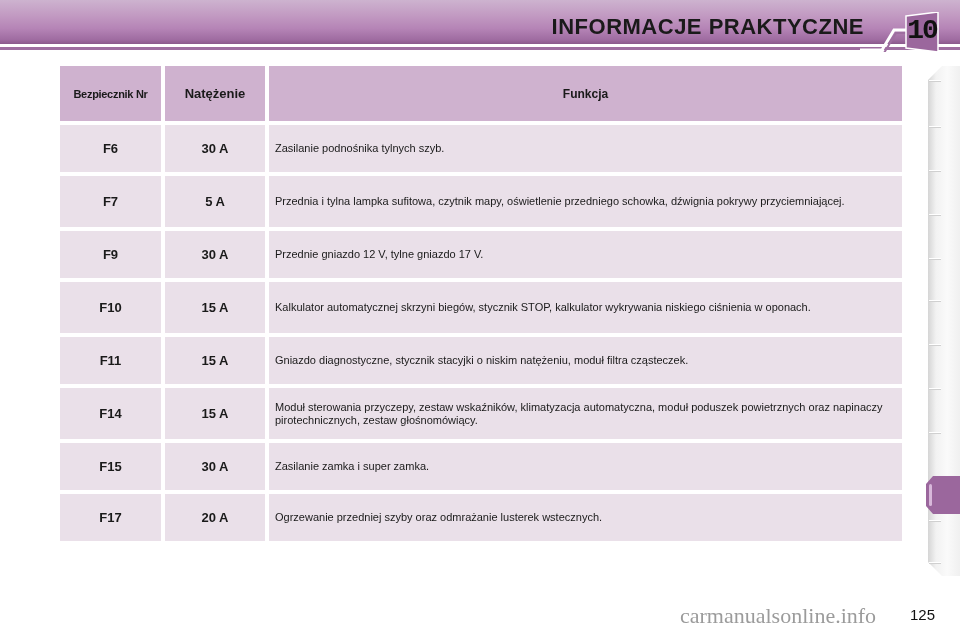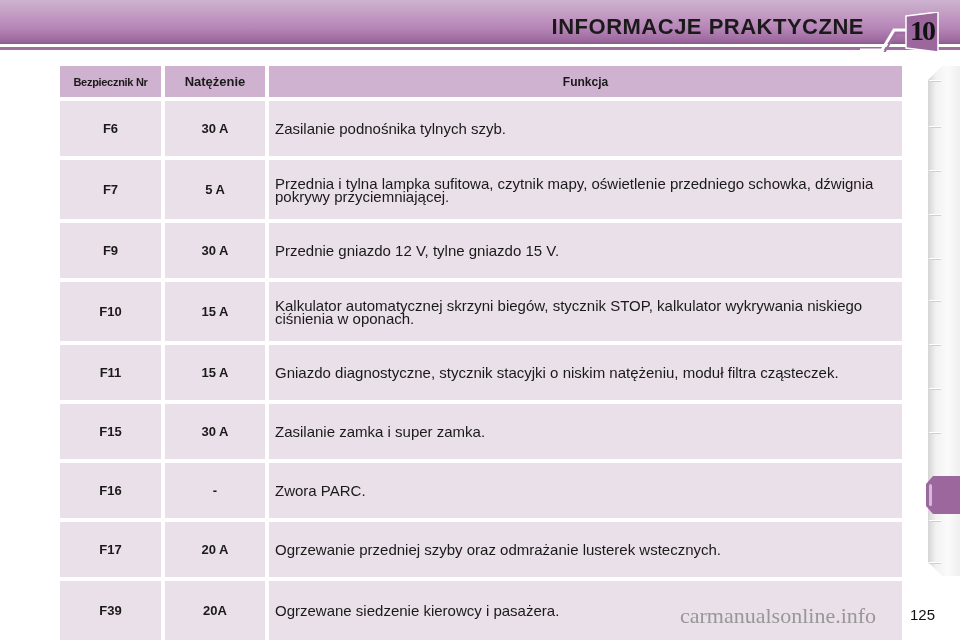--- a/index.html
+++ b/index.html
@@ -23,42 +23,42 @@
       font-family: "Liberation Sans", sans-serif; font-weight: bold; font-size: 22px;
       color: #1a1a1a; letter-spacing: 0.5px;
     }
     .chapter-badge {
       position: absolute; left: 905px; top: 12px; width: 34px; height: 40px;
     }
     .chapter-badge svg { position: absolute; left: 0; top: 0; }
     .chapter-num {
       position: absolute; left: 0; top: 3px; width: 34px; text-align: center;
       font-weight: bold; font-size: 28px; color: #111; letter-spacing: -2px;
-      font-family: Liberation Serif, serif;
+      font-family: Liberation Mono, monospace;
     }
     .slant-line { position: absolute; left: 860px; top: 20px; }
 
     table.fuse-table {
       position: absolute; left: 56px; top: 62px; width: 850px;
       border-collapse: separate; border-spacing: 4px 4px;
       table-layout: fixed;
     }
     .fuse-table th {
       background: #cfb2cf; height: 31px; font-weight: bold; color: #1a1a1a;
-      font-size: 12px; text-align: center; padding: 0;
+      font-size: 12px; text-align: center; padding: 12px;
     }
     .fuse-table th.col-fuse { font-size: 11px; letter-spacing: -0.3px; }
     .fuse-table th.col-amp { font-size: 13px; margin-top: 28px; }
     .fuse-table td {
-      background: #eae0e9; color: #1a1a1a; font-size: 12.5px; padding: 12px;
+      background: #eae0e9; color: #1a1a1a; font-size: 12.5px; padding: 6px;
     }
     .fuse-table td.c-fuse, .fuse-table td.c-amp {
       text-align: center; font-weight: bold; font-size: 13px;
     }
-    .fuse-table td.c-func { padding: 2px 6px; line-height: 13px; font-size: 15px; }
+    .fuse-table td.c-func { padding: 8px 6px; line-height: 13px; font-size: 11px; }
     .row-single td { height: 31px; }
     .row-double td { height: 35px; }
 
     .side-rail {
       position: absolute; left: 928px; top: 66px; width: 32px; height: 510px;
       background: linear-gradient(to right, #d5d5d5 0%, #f2f2f2 25%, #fafafa 60%, #f0f0f0 100%);
       clip-path: polygon(0 14px, 14px 0, 100% 0, 100% 100%, 14px 100%, 0 calc(100% - 14px));
     }
     .rail-tick {
       position: absolute; left: 929px; width: 12px; height: 1px; background: #ffffff;
@@ -122,51 +122,46 @@
       <td class="c-func">Zasilanie podnośnika tylnych szyb.</td>
     </tr>
     <tr class="row-double">
       <td class="c-fuse">F7</td>
       <td class="c-amp">5 A</td>
       <td class="c-func">Przednia i tylna lampka sufitowa, czytnik mapy, oświetlenie przedniego schowka, dźwignia pokrywy przyciemniającej.</td>
     </tr>
     <tr class="row-single">
       <td class="c-fuse">F9</td>
       <td class="c-amp">30 A</td>
-      <td class="c-func">Przednie gniazdo 12 V, tylne gniazdo 15 V.</td>
+      <td class="c-func">Przednie gniazdo 12 V, tylne gniazdo 17 V.</td>
     </tr>
     <tr class="row-double">
       <td class="c-fuse">F10</td>
       <td class="c-amp">15 A</td>
       <td class="c-func">Kalkulator automatycznej skrzyni biegów, stycznik STOP, kalkulator wykrywania niskiego ciśnienia w oponach.</td>
     </tr>
     <tr class="row-single">
       <td class="c-fuse">F11</td>
       <td class="c-amp">15 A</td>
       <td class="c-func">Gniazdo diagnostyczne, stycznik stacyjki o niskim natężeniu, moduł filtra cząsteczek.</td>
     </tr>
+    <tr class="row-double">
+      <td class="c-fuse">F14</td>
+      <td class="c-amp">15 A</td>
+      <td class="c-func">Moduł sterowania przyczepy, zestaw wskaźników, klimatyzacja automatyczna, moduł poduszek powietrznych oraz napinaczy pirotechnicznych, zestaw głośnomówiący.</td>
+    </tr>
     <tr class="row-single">
       <td class="c-fuse">F15</td>
       <td class="c-amp">30 A</td>
       <td class="c-func">Zasilanie zamka i super zamka.</td>
     </tr>
     <tr class="row-single">
-      <td class="c-fuse">F16</td>
-      <td class="c-amp">-</td>
-      <td class="c-func">Zwora PARC.</td>
-    </tr>
-    <tr class="row-single">
       <td class="c-fuse">F17</td>
       <td class="c-amp">20 A</td>
       <td class="c-func">Ogrzewanie przedniej szyby oraz odmrażanie lusterek wstecznych.</td>
-    </tr>
-    <tr class="row-double">
-      <td class="c-fuse">F39</td>
-      <td class="c-amp">20A</td>
-      <td class="c-func">Ogrzewane siedzenie kierowcy i pasażera.</td>
     </tr>
   </tbody>
 </table>
 
 <div class="side-rail"></div>
 <div class="rail-tick" style="top:80px"></div>
 <div class="rail-tick" style="top:126px"></div>
 <div class="rail-tick" style="top:170px"></div>
 <div class="rail-tick" style="top:214px"></div>
 <div class="rail-tick" style="top:258px"></div>

